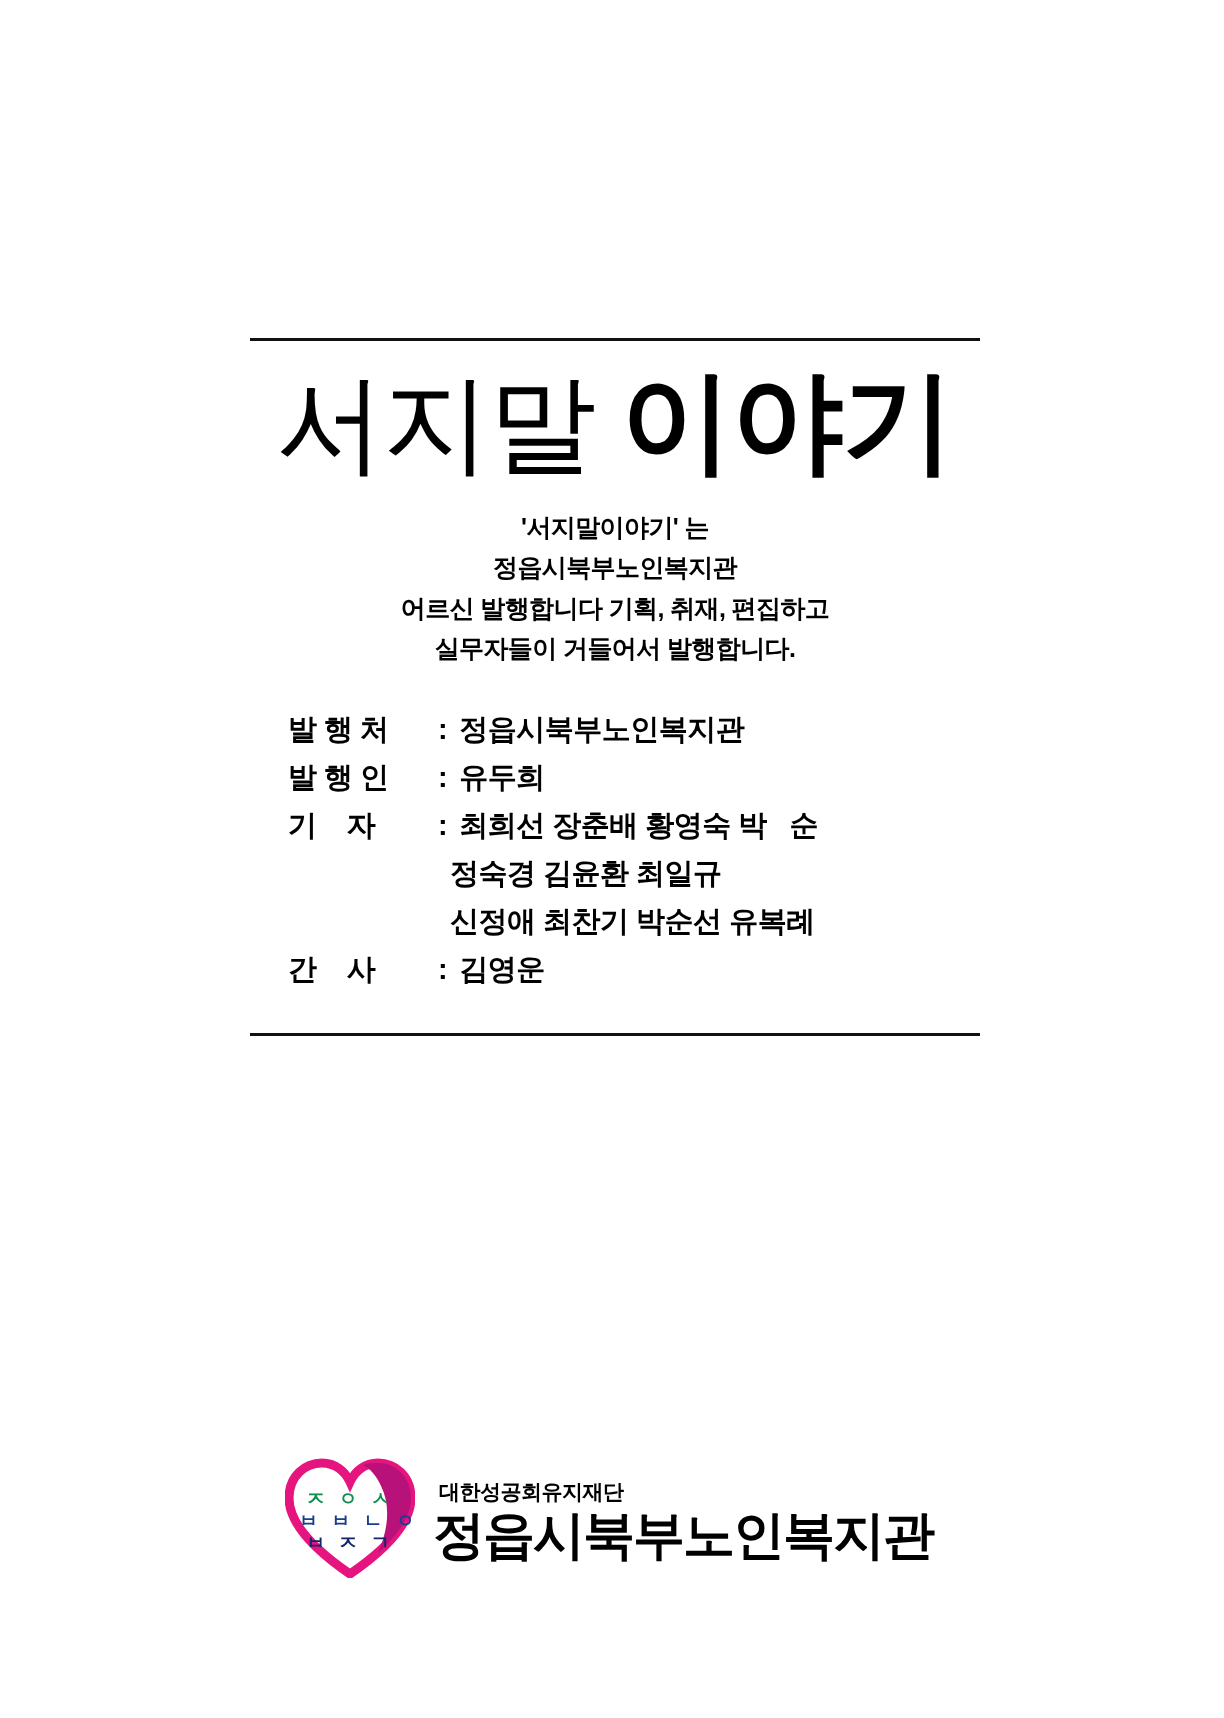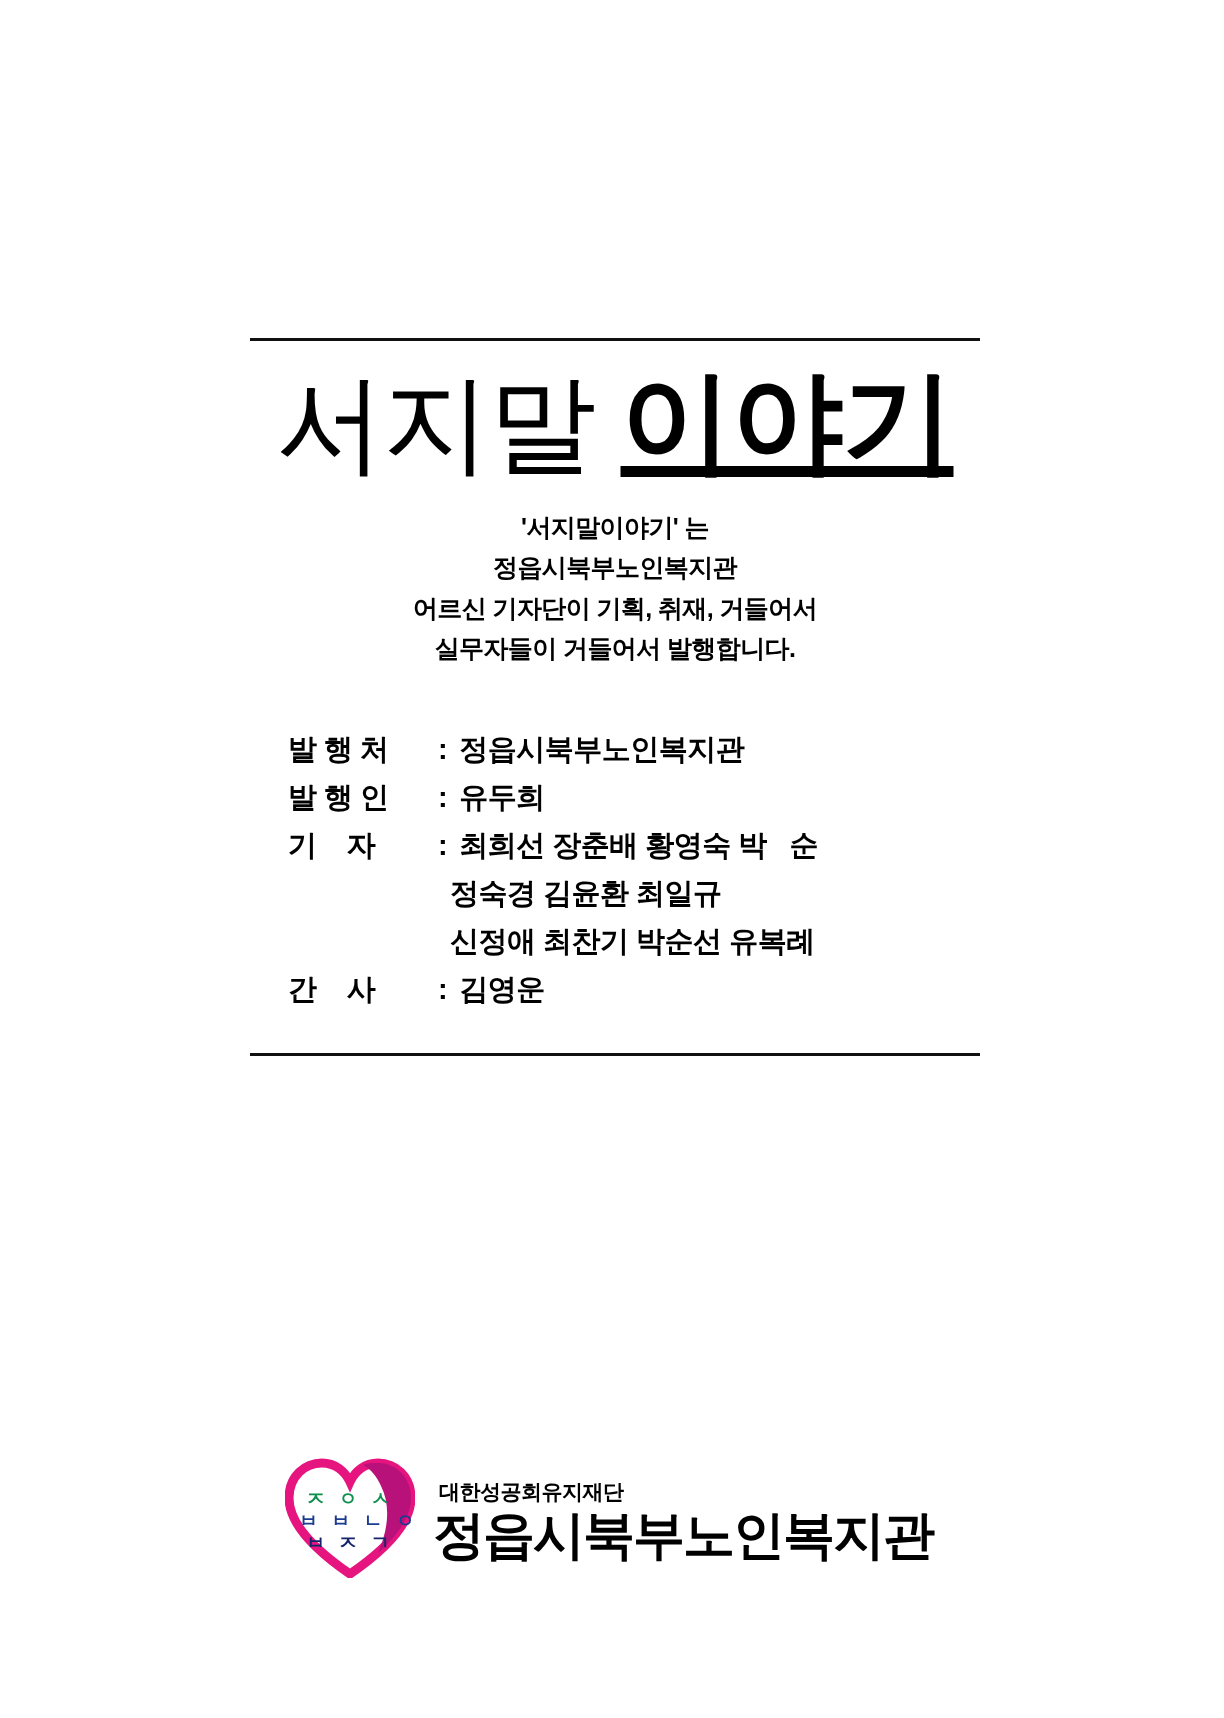--- a/index.html
+++ b/index.html
@@ -51,35 +51,34 @@
     line-height: 1.05;
     font-weight: 400;
     letter-spacing: -2px;
   }
   .title-bold {
     font-size: 112px;
     line-height: 1.05;
     font-weight: 700;
     letter-spacing: -1px;
     margin-left: 26px;
-    text-decoration: underline;
   }
 
   .blurb {
     margin-top: 26px;
     text-align: center;
     font-size: 25px;
     font-weight: 700;
     line-height: 1.62;
     letter-spacing: -0.6px;
   }
 
   
   .credits {
-    margin-top: 56px;
+    margin-top: 36px;
     margin-left: 38px;
     font-size: 29px;
     font-weight: 700;
     line-height: 1.66;
     letter-spacing: -0.5px;
   }
   .credit-row {
     display: flex;
     align-items: baseline;
     white-space: pre;
@@ -177,21 +176,21 @@
     <div class="rule-top"></div>
 
     <div class="title-line">
       <span class="title-light">서지말</span>
       <span class="title-bold">이야기</span>
     </div>
 
     <div class="blurb">
       <div>'서지말이야기' 는</div>
       <div>정읍시북부노인복지관</div>
-      <div>어르신 기자단이 기획, 취재, 거들어서</div>
+      <div>어르신 발행합니다 기획, 취재, 편집하고</div>
       <div>실무자들이 거들어서 발행합니다.</div>
     </div>
 
     <div class="credits">
 
       <div class="credit-row">
         <span class="credit-label">발 행 처</span>
         <span class="credit-sep">:</span>
         <span class="credit-value">정읍시북부노인복지관</span>
       </div>

